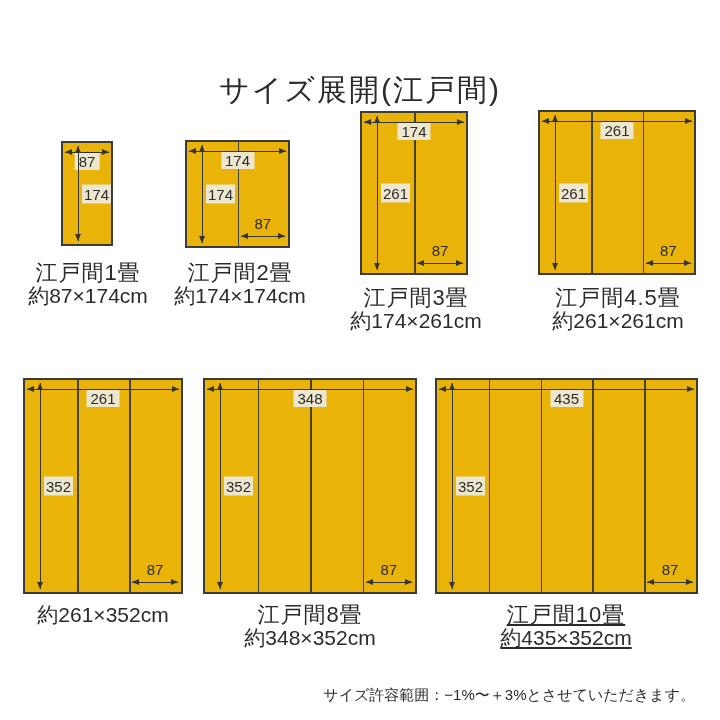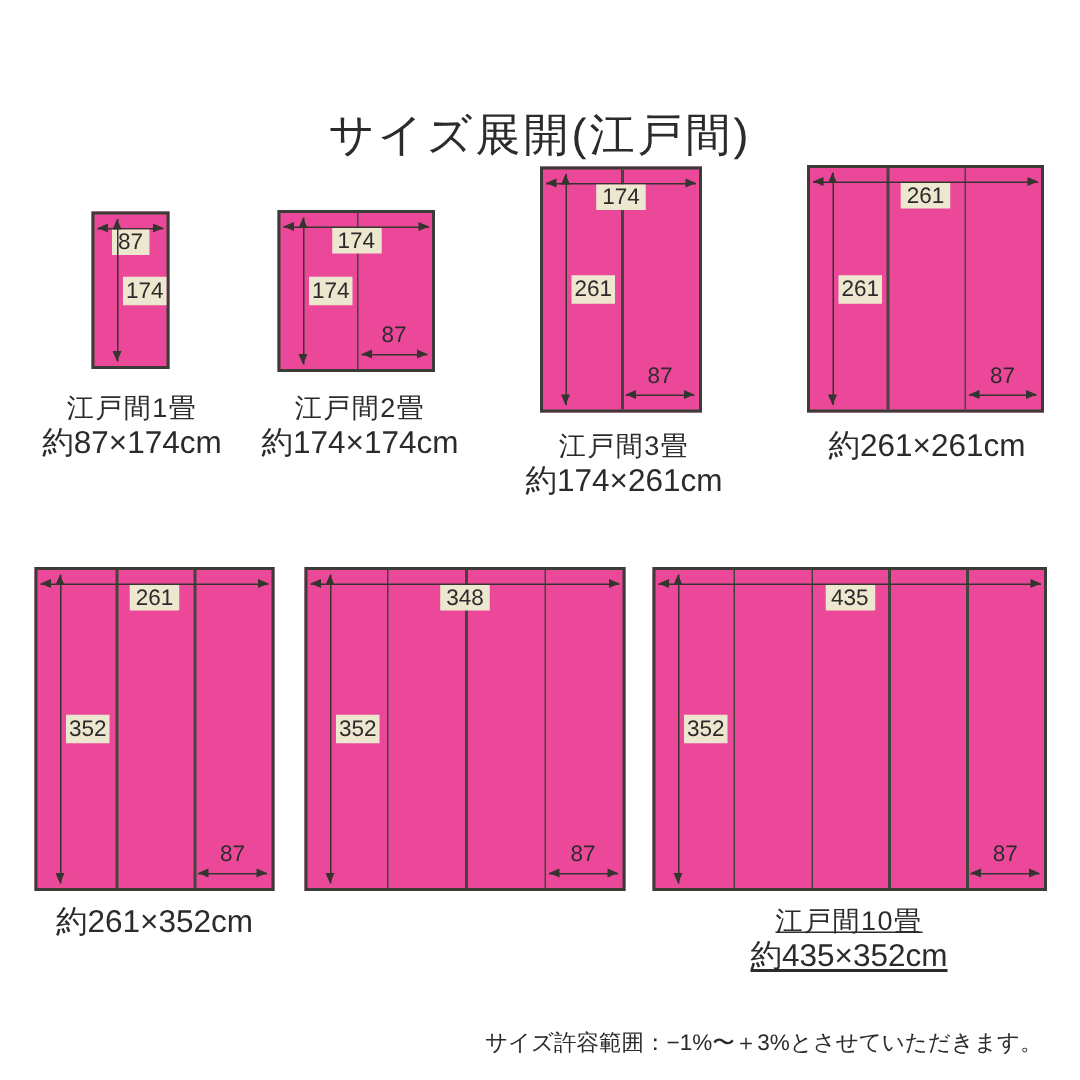--- a/index.html
+++ b/index.html
@@ -13,21 +13,21 @@
   .title {
     position:absolute; top:22px; left:0; width:720px;
     text-align:center; font-size:30px; letter-spacing:2px; color:#2b2b2b;
     font-weight:normal;
     margin-top:48px;
   }
 
   
   .diagram {
     position:absolute;
-    background:#ec4899;
+    background:#eab308;
     border:2px solid #3c3c37;
   }
   .divider {
     position:absolute; top:0; bottom:0; width:1.6px;
     background:#44443e;
   }
 
   
   .arr { position:absolute; }
   .arr-h {
@@ -60,21 +60,21 @@
   .dim {
     position:absolute; font-size:15px; line-height:17px; color:#2b2b2b;
     white-space:nowrap;
   }
   .dim-w { top:10px; left:50%; transform:translateX(-50%); background:#ede7d0; padding:0 4px; }
   .dim-h { left:19px; top:50%; transform:translateY(-50%); background:#ede7d0; padding:1px 2px; }
   .dim-u { bottom:14px; right:0; text-align:center; }
 
   
   .caption { position:absolute; text-align:center; color:#2b2b2b; }
-  .cap-name { font-size:18px; line-height:23px; letter-spacing:1px;text-align:center; }
+  .cap-name { font-size:22px; line-height:23px; letter-spacing:1px;text-align:center; }
   .cap-size { font-size:21px; line-height:24px; }
 
   .note {
     position:absolute; top:686px; right:25px;
     font-size:15px; color:#2b2b2b; white-space:nowrap;
   }
 </style>
 </head>
 <body>
 
@@ -125,20 +125,21 @@
     <div class="divider" style="left:33.333%;"></div>
     <div class="divider" style="left:66.667%;"></div>
     <div class="arr arr-h arr-top"></div>
     <span class="dim dim-w">261</span>
     <div class="arr arr-v arr-left"></div>
     <span class="dim dim-h">261</span>
     <div class="arr arr-h arr-bottom" style="width:calc(33.333% - 6px);"></div>
     <span class="dim dim-u" style="width:33.333%;">87</span>
   </div>
   <div class="caption" style="left:530px; top:286px; width:176px;">
+    <div class="cap-name">江戸間4.5畳</div>
     <div class="cap-size">約261×261cm</div>
   </div>
 
   <div class="diagram" style="left:23px; top:378px; width:160px; height:216px;">
     <div class="divider" style="left:33.333%;"></div>
     <div class="divider" style="left:66.667%;"></div>
     <div class="arr arr-h arr-top"></div>
     <span class="dim dim-w">261</span>
     <div class="arr arr-v arr-left"></div>
     <span class="dim dim-h">352</span>
@@ -153,20 +154,24 @@
     <div class="divider" style="left:25%;"></div>
     <div class="divider" style="left:50%;"></div>
     <div class="divider" style="left:75%;"></div>
     <div class="arr arr-h arr-top"></div>
     <span class="dim dim-w">348</span>
     <div class="arr arr-v arr-left"></div>
     <span class="dim dim-h">352</span>
     <div class="arr arr-h arr-bottom" style="width:calc(25% - 6px);"></div>
     <span class="dim dim-u" style="width:25%;">87</span>
   </div>
+  <div class="caption" style="left:225px; top:603px; width:170px;">
+    <div class="cap-name">江戸間8畳</div>
+    <div class="cap-size">約348×352cm</div>
+  </div>
 
   <div class="diagram" style="left:435px; top:378px; width:263px; height:216px;">
     <div class="divider" style="left:20%;"></div>
     <div class="divider" style="left:40%;"></div>
     <div class="divider" style="left:60%;"></div>
     <div class="divider" style="left:80%;"></div>
     <div class="arr arr-h arr-top"></div>
     <span class="dim dim-w">435</span>
     <div class="arr arr-v arr-left"></div>
     <span class="dim dim-h">352</span>

